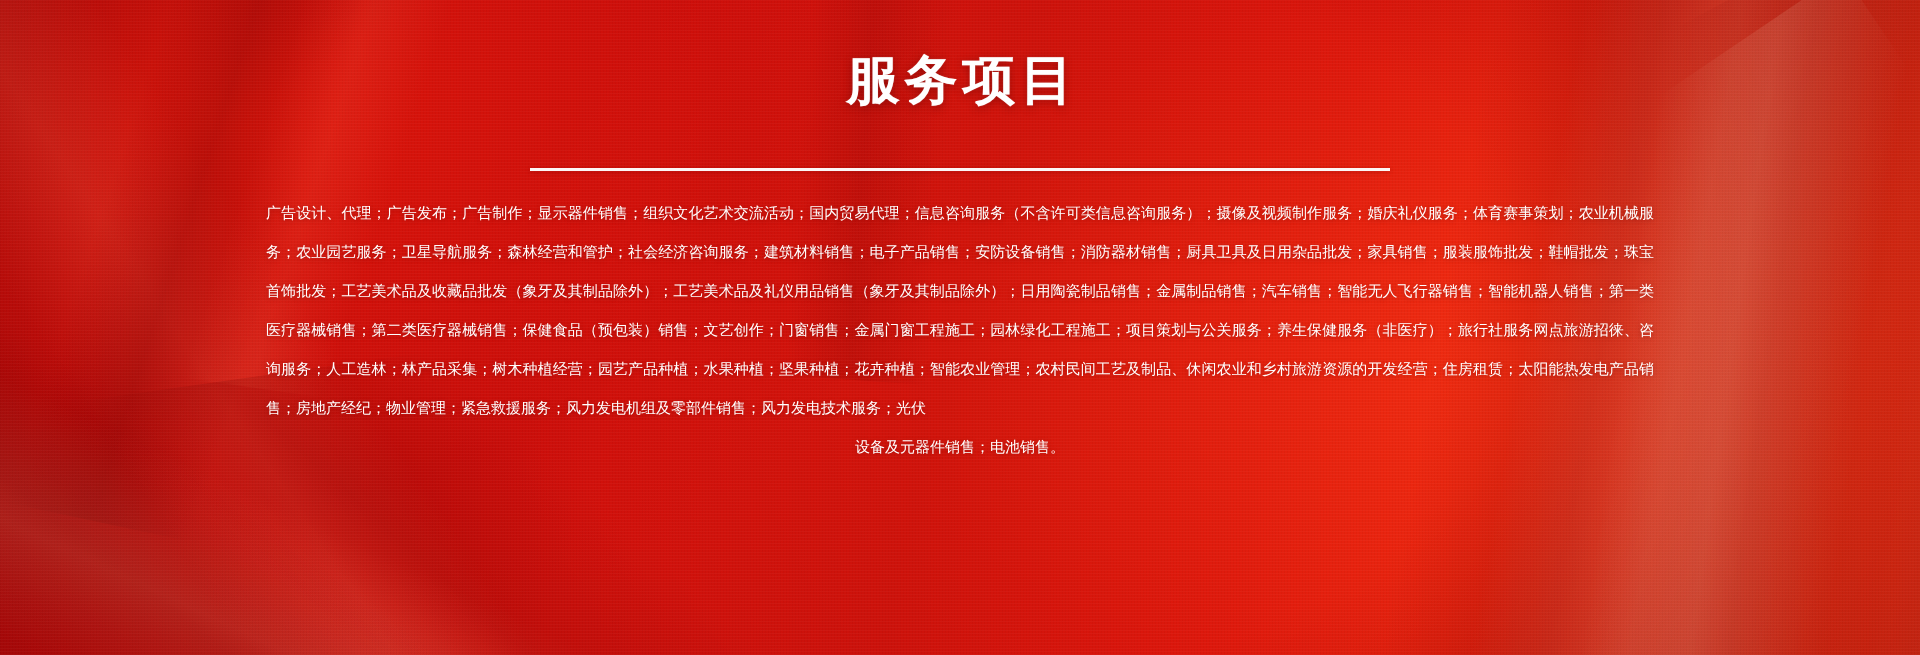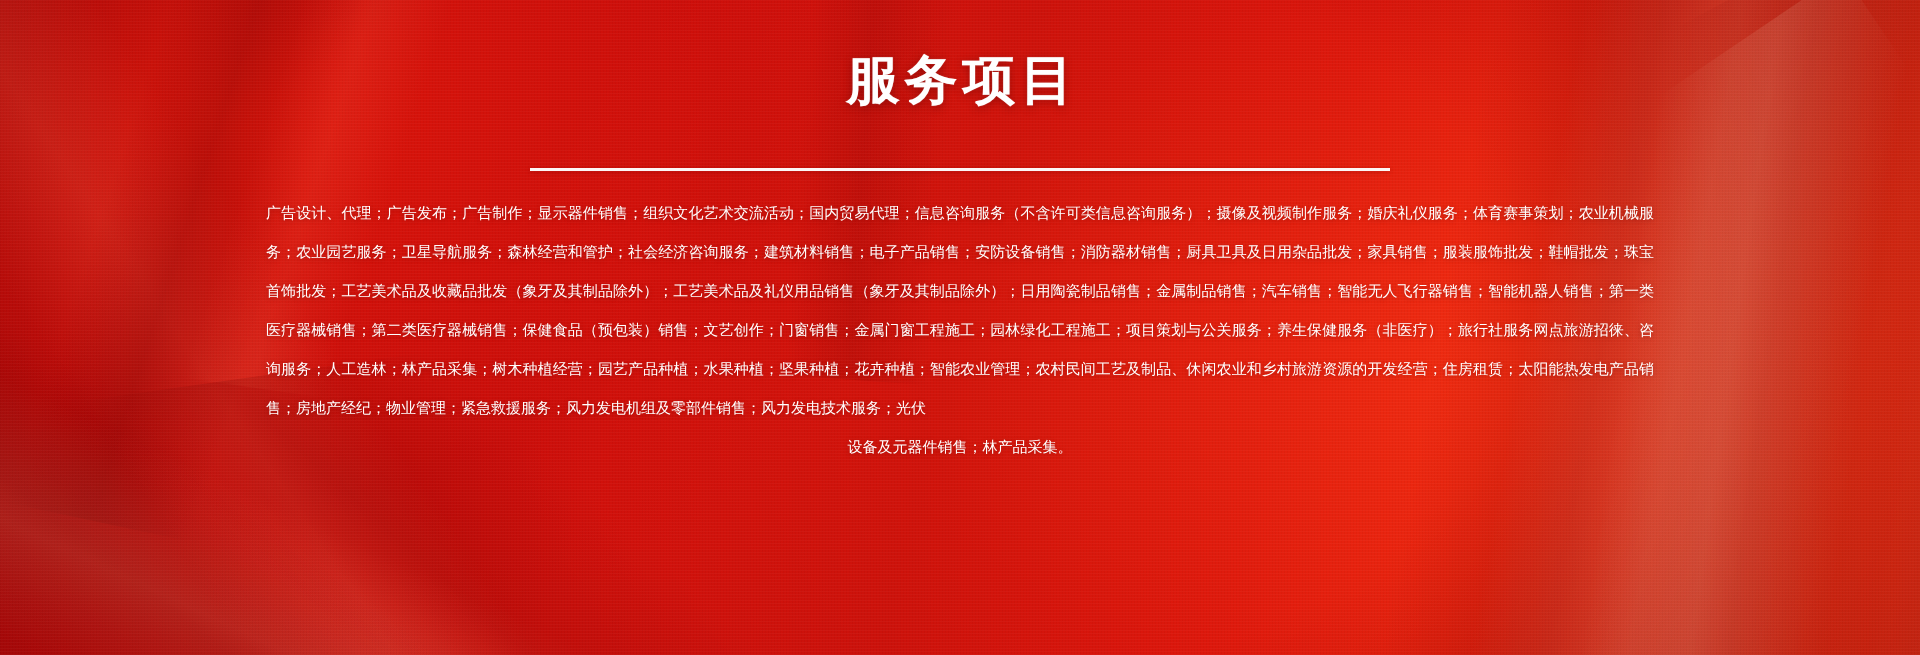--- a/index.html
+++ b/index.html
@@ -114,17 +114,17 @@
   <div class="fold grain"></div>
 
   <div id="content">
 
     <h1 id="page-title">服务项目</h1>
 
     <div id="title-divider"></div>
 
     <div id="service-body">
         <p>广告设计、代理；广告发布；广告制作；显示器件销售；组织文化艺术交流活动；国内贸易代理；信息咨询服务（不含许可类信息咨询服务）；摄像及视频制作服务；婚庆礼仪服务；体育赛事策划；农业机械服务；农业园艺服务；卫星导航服务；森林经营和管护；社会经济咨询服务；建筑材料销售；电子产品销售；安防设备销售；消防器材销售；厨具卫具及日用杂品批发；家具销售；服装服饰批发；鞋帽批发；珠宝首饰批发；工艺美术品及收藏品批发（象牙及其制品除外）；工艺美术品及礼仪用品销售（象牙及其制品除外）；日用陶瓷制品销售；金属制品销售；汽车销售；智能无人飞行器销售；智能机器人销售；第一类医疗器械销售；第二类医疗器械销售；保健食品（预包装）销售；文艺创作；门窗销售；金属门窗工程施工；园林绿化工程施工；项目策划与公关服务；养生保健服务（非医疗）；旅行社服务网点旅游招徕、咨询服务；人工造林；林产品采集；树木种植经营；园艺产品种植；水果种植；坚果种植；花卉种植；智能农业管理；农村民间工艺及制品、休闲农业和乡村旅游资源的开发经营；住房租赁；太阳能热发电产品销售；房地产经纪；物业管理；紧急救援服务；风力发电机组及零部件销售；风力发电技术服务；光伏</p>
-        <p>设备及元器件销售；林产品采集。</p>
+        <p>设备及元器件销售；电池销售。</p>
       </div>
 
   </div>
 </div>
 
 </body></html>

